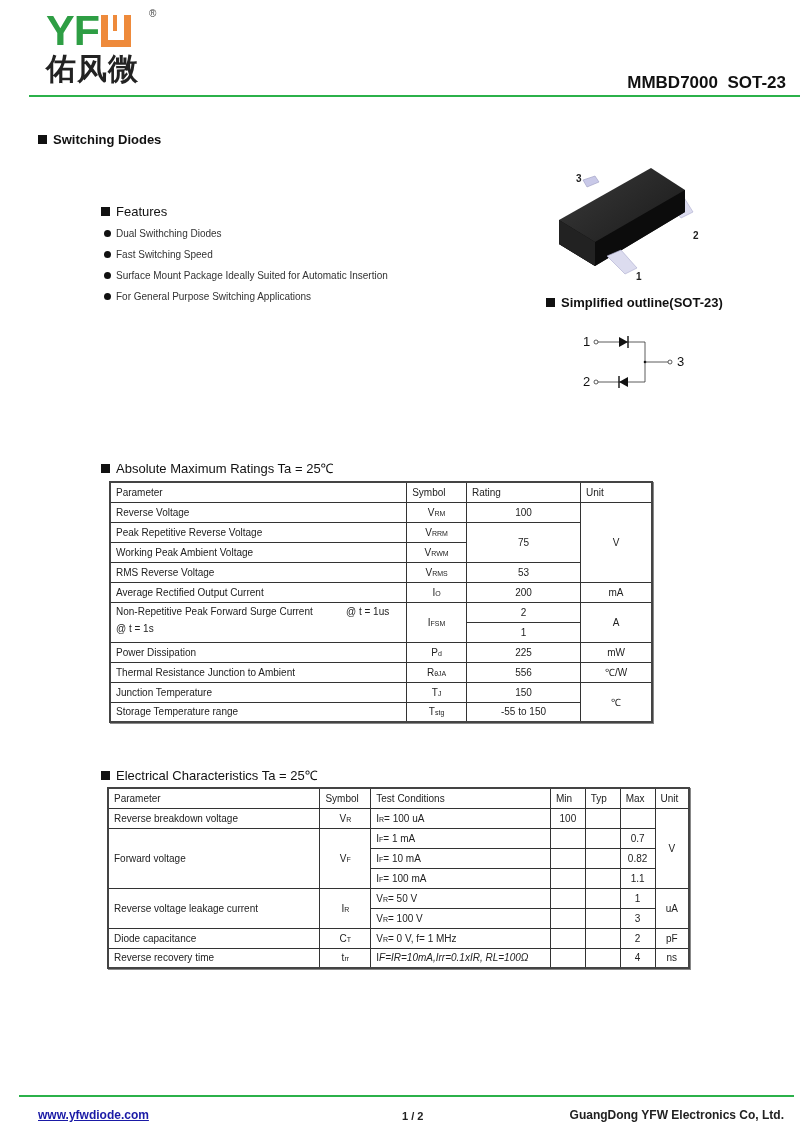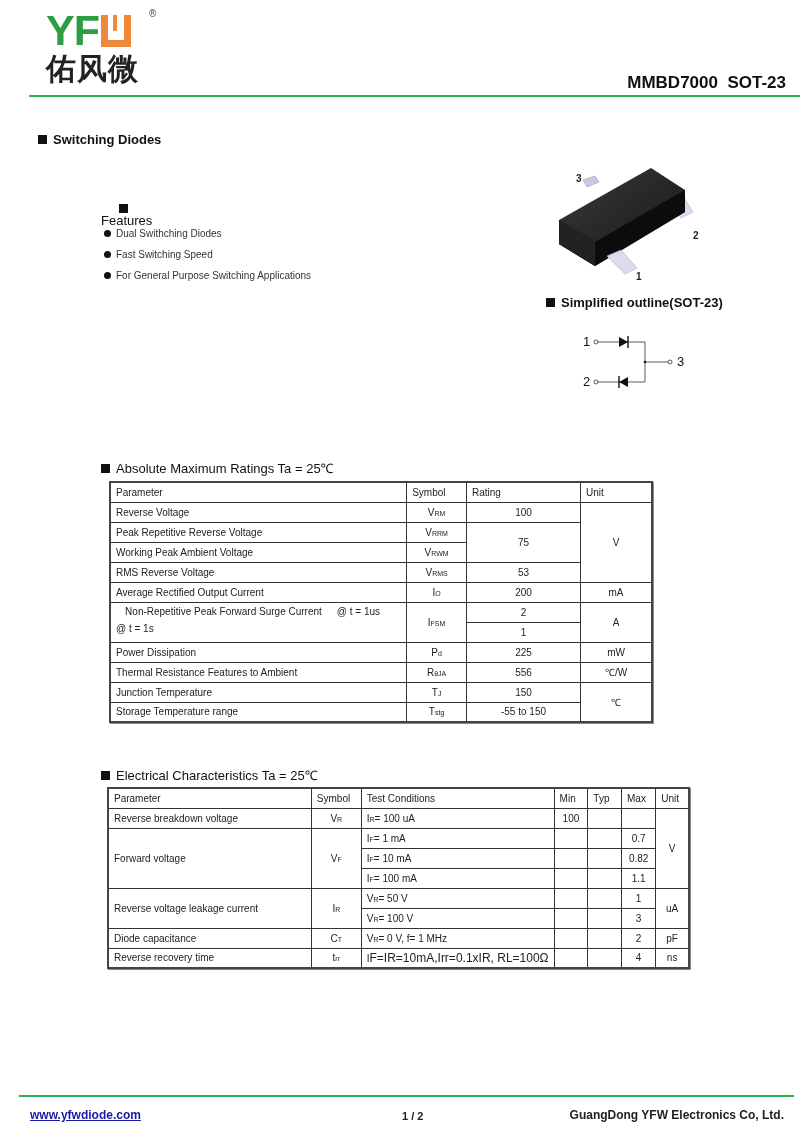--- a/index.html
+++ b/index.html
@@ -33,53 +33,57 @@
   .schem { position: absolute; left: 575px; top: 330px; }
 
   table.grid { position: absolute; border-collapse: collapse; font-size: 10px; color: #222; }
   table.grid td, table.grid th { border: 1px solid #333; font-weight: normal; padding: 0 5px; height: 20px; white-space: nowrap; }
   table.grid th { text-align: left; }
   table.grid td.c { text-align: center; }
   table.grid td.l { text-align: left; }
   table.grid { border: 2px solid #444; box-shadow: 1px 1px 0 #888; }
   sub.s { font-size: 7px; vertical-align: baseline; }
 
-  .footer-link { position: absolute; left: 30px; top: 1108px; font-size: 12px; font-weight: bold; color: #1a1aa6; text-decoration: underline; }
+  .footer-link { position: absolute; left: 38px; top: 1108px; font-size: 12px; font-weight: bold; color: #1a1aa6; text-decoration: underline; }
   .footer-page { position: absolute; left: 402px; top: 1110px; font-size: 11px; font-weight: bold; color: #222; }
   .footer-co { position: absolute; right: 16px; top: 1108px; font-size: 12px; font-weight: bold; color: #222; }
 </style>
 </head>
 <body>
 
 <div class="logo">
   <div class="logo-latin"><span class="g">Y</span><span class="g">F</span><span class="logo-u"></span></div>
   <span class="logo-reg">®</span>
   <div class="logo-cn">佑风微</div>
 </div>
 
 <div class="header-title">MMBD7000  SOT-23</div>
 <div class="rule top"></div>
 
 <div class="sec bold" style="left:38px; top:132px;">
   <span class="sq"></span>
   <span>Switching Diodes</span>
 </div>
 
-<div class="sec" style="left:101px; top:204px;flex-direction:column;">
+<div class="sec" style="left:101px; top:204px;">
   <span class="sq"></span>
   <span>Features</span>
 </div>
 <div class="features">
   <div class="feature">
       <span class="dot"></span>
       <span>Dual Swithching Diodes</span>
     </div>
   <div class="feature">
       <span class="dot"></span>
       <span>Fast Switching Speed</span>
+    </div>
+  <div class="feature">
+      <span class="dot"></span>
+      <span>Surface Mount Package Ideally Suited for Automatic Insertion</span>
     </div>
   <div class="feature">
       <span class="dot"></span>
       <span>For General Purpose Switching Applications</span>
     </div>
 </div>
 
 <div class="chip">
   <svg width="160" height="110" viewBox="0 0 160 110">
     <defs>
@@ -165,41 +169,41 @@
     <td class="c">53</td>
   </tr>
   <tr>
     <td class="l">Average Rectified Output Current</td>
     <td class="c"><span>I</span><sub class="s">O</sub></td>
     <td class="c">200</td>
     <td class="c">mA</td>
   </tr>
   <tr>
     <td class="l" rowspan="2" style="height:40px; vertical-align:top; padding-top:3px;">
-      <div style="display:flex; justify-content:center;">
+      <div style="display:flex; justify-content:space-between;">
             <span>Non-Repetitive Peak Forward Surge Current</span>
             <span style="margin-right:12px;margin-left:15px;">@ t = 1us</span>
           </div>
       <div style="text-align:left; margin-top:6px; margin-right:12px;">@ t = 1s</div>
     </td>
     <td class="c" rowspan="2"><span>I</span><sub class="s">FSM</sub></td>
     <td class="c">2</td>
     <td class="c" rowspan="2">A</td>
   </tr>
   <tr>
     <td class="c">1</td>
   </tr>
   <tr>
     <td class="l">Power Dissipation</td>
     <td class="c"><span>P</span><sub class="s">d</sub></td>
     <td class="c">225</td>
     <td class="c">mW</td>
   </tr>
   <tr>
-    <td class="l">Thermal Resistance Features to Ambient</td>
+    <td class="l">Thermal Resistance Junction to Ambient</td>
     <td class="c"><span>R</span><sub class="s">θJA</sub></td>
     <td class="c">556</td>
     <td class="c">℃/W</td>
   </tr>
   <tr>
     <td class="l">Junction Temperature</td>
     <td class="c"><span>T</span><sub class="s">J</sub></td>
     <td class="c">150</td>
     <td class="c" rowspan="2">℃</td>
   </tr>
@@ -285,21 +289,21 @@
     <td class="c"><span>C</span><sub class="s">T</sub></td>
     <td class="l"><span>V</span><sub class="s">R</sub><span>= 0 V, f= 1 MHz</span></td>
     <td class="c"></td>
     <td class="c"></td>
     <td class="c">2</td>
     <td class="c">pF</td>
   </tr>
   <tr>
     <td class="l">Reverse recovery time</td>
     <td class="c"><span>t</span><sub class="s">rr</sub></td>
-    <td class="l"><span>I</span><span style="font-size:12px;">F=IR=10mA,Irr=0.1xIR, RL=100Ω</span></td>
+    <td class="l"><span>I</span><span style="font-size:10px;font-style:italic;">F=IR=10mA,Irr=0.1xIR, RL=100Ω</span></td>
     <td class="c"></td>
     <td class="c"></td>
     <td class="c">4</td>
     <td class="c">ns</td>
   </tr>
 </tbody>
   </table>
 
 <div class="rule bottom"></div>
 <a class="footer-link">www.yfwdiode.com</a>

